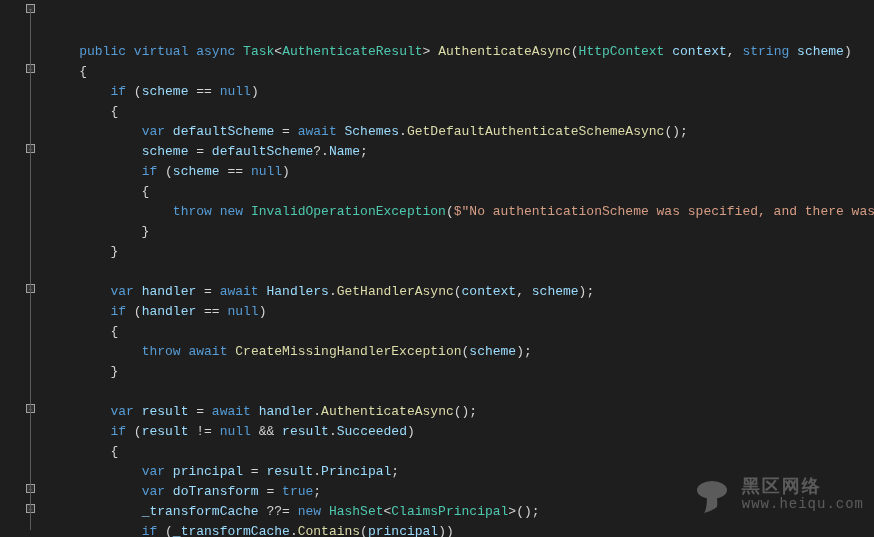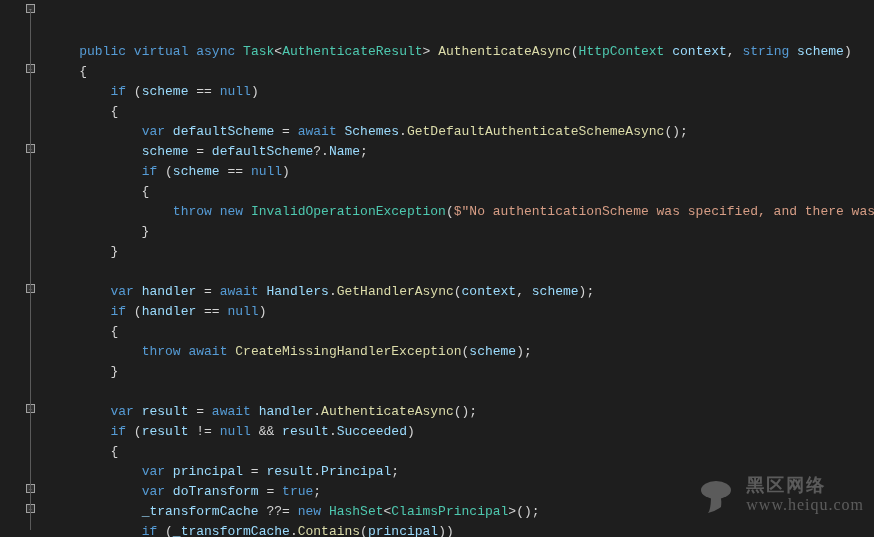--- a/index.html
+++ b/index.html
@@ -85,22 +85,22 @@
     line-height: 1.1;
   }
   .watermark .cn {
     font-family: sans-serif;
     font-size: 18px;
     font-weight: bold;
     color: #ccc;
     letter-spacing: 2px;
   }
   .watermark .url {
-    font-family: Liberation Serif, serif;
-    font-size: 16px;
+    font-family: Liberation Mono, monospace;
+    font-size: 14px;
     color: #ccc;
     letter-spacing: 1px;
   }
   .mushroom {
     width: 40px;
     height: 40px;
   }
 </style>
 </head>
 <body>

